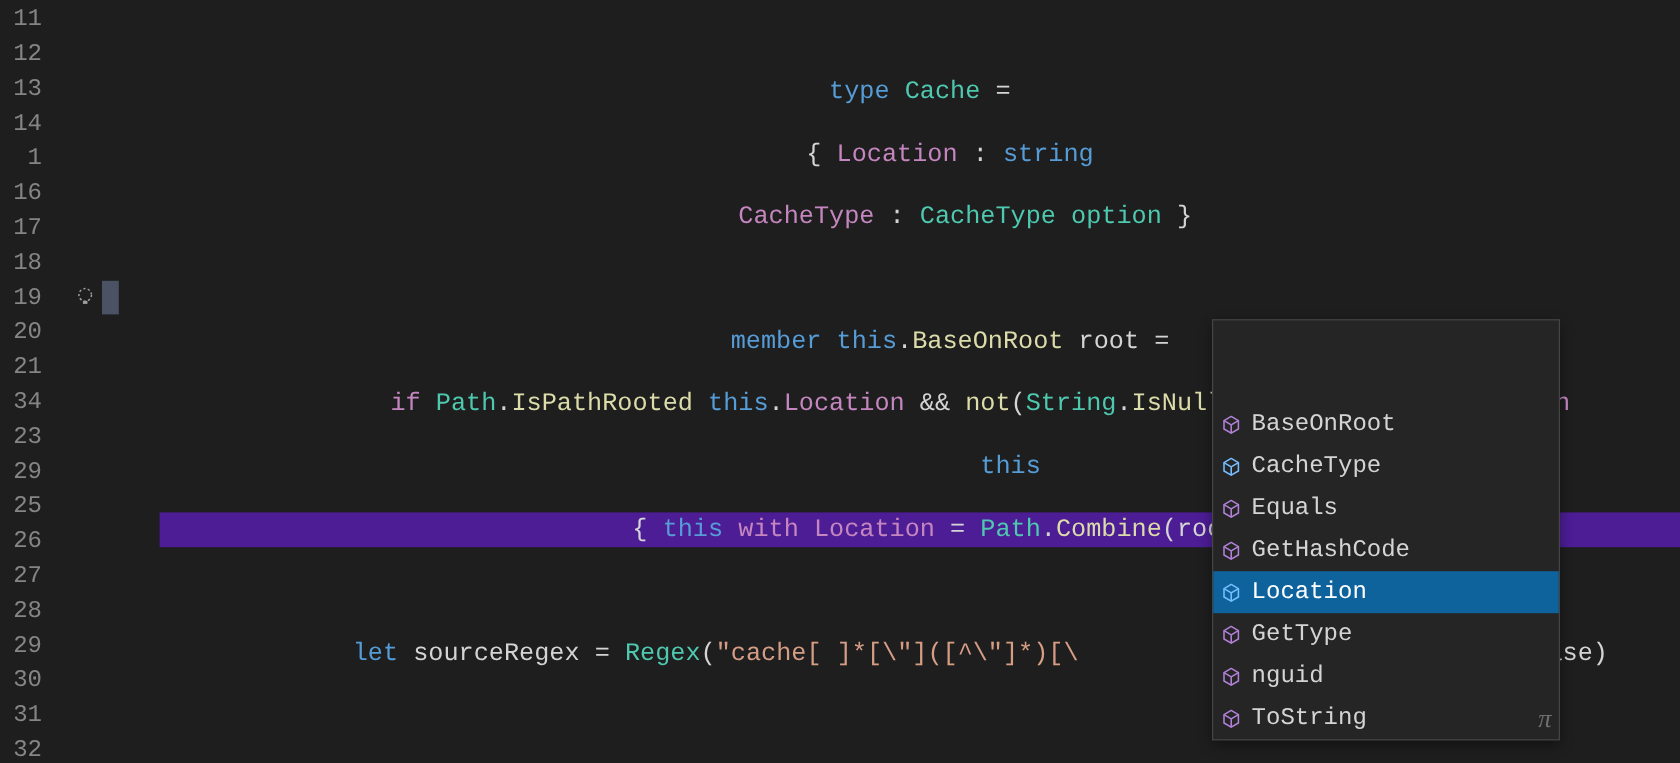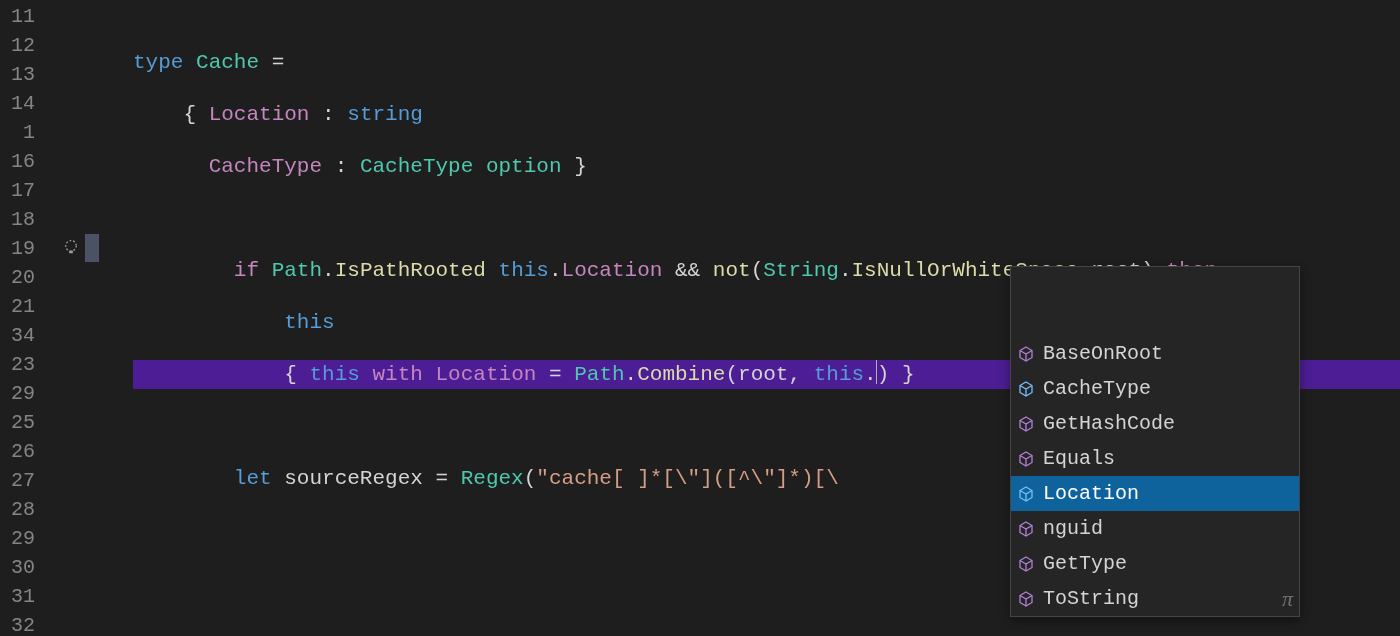--- a/index.html
+++ b/index.html
@@ -44,23 +44,24 @@
   }
   .glyph-margin .gm-row { height:29px; }
   .glyph-margin .marker {
     display:inline-block;
     width: 14px; height: 28px;
     background:#4b5263;
     margin-left: 0px;
   }
   .code {
     flex: 1 1 auto;
-    padding-top: 2px;
+    padding-top: 17px;
     position: relative;
     white-space: pre;
+    text-align: center;
   }
   .code .line {
     height: 29px;
     line-height: 29px;
   }
   .code .line.hl {
     background: #4c1d95;
   }
   
   .kw   { color:#569cd6; }        
@@ -173,20 +174,21 @@
       <div class="gm-row"></div>
       <div class="gm-row"></div>
     </div>
 
   <div class="code">
 
 <div class="line"><span class="kw">type</span> <span class="type">Cache</span> <span class="op">=</span></div>
 <div class="line">    <span class="op">{</span> <span class="purple">Location</span> <span class="op">:</span> <span class="kw">string</span></div>
 <div class="line">      <span class="purple">CacheType</span> <span class="op">:</span> <span class="type">CacheType</span> <span class="type">option</span> <span class="op">}</span></div>
 <div class="line"></div>
+<div class="line">    <span class="kw">member</span> <span class="kw">this</span><span class="op">.</span><span class="fn">BaseOnRoot</span> <span class="ident">root</span> <span class="op">=</span></div>
 <div class="line">        <span class="purple">if</span> <span class="type">Path</span><span class="op">.</span><span class="fn">IsPathRooted</span> <span class="kw">this</span><span class="op">.</span><span class="purple">Location</span> <span class="op">&amp;&amp;</span> <span class="fn">not</span><span class="op">(</span><span class="type">String</span><span class="op">.</span><span class="fn">IsNullOrWhiteSpace</span> <span class="ident">root</span><span class="op">)</span> <span class="purple">then</span></div>
 <div class="line">            <span class="kw">this</span></div>
 <div class="line hl">            <span class="op">{</span> <span class="kw">this</span> <span class="purple">with</span> <span class="purple">Location</span> <span class="op">=</span> <span class="type">Path</span><span class="op">.</span><span class="fn">Combine</span><span class="op">(</span><span class="ident">root</span><span class="op">,</span> <span class="kw">this</span><span class="op">.</span><span class="cursor"></span><span class="op">)</span> <span class="op">}</span></div>
 <div class="line"></div>
 <div class="line">        <span class="kw">let</span> <span class="ident">sourceRegex</span> <span class="op">=</span> <span class="type">Regex</span><span class="op">(</span><span class="str">"cache[ ]*[\"]([^\"]*)[\</span>                             <span class="ident">eCase)</span></div>
 
 
 
 
 
@@ -201,31 +203,31 @@
       <span class="pin">π</span>
     <div class="row"><span class="icon"><svg width="16" height="16" viewBox="0 0 16 16">
               <path d="M8 1l6 3.5v7L8 15l-6-3.5v-7L8 1z" fill="none" stroke="#b180d7" stroke-width="1.3"></path>
               <path d="M2 4.5L8 8l6-3.5M8 8v7" fill="none" stroke="#b180d7" stroke-width="1.3"></path>
             </svg></span><span>BaseOnRoot</span></div><div class="row"><span class="icon"><svg width="16" height="16" viewBox="0 0 16 16">
               <path d="M8 1l6 3.5v7L8 15l-6-3.5v-7L8 1z" fill="none" stroke="#75beff" stroke-width="1.3"></path>
               <path d="M2 4.5L8 8l6-3.5M8 8v7" fill="none" stroke="#75beff" stroke-width="1.3"></path>
             </svg></span><span>CacheType</span></div><div class="row"><span class="icon"><svg width="16" height="16" viewBox="0 0 16 16">
               <path d="M8 1l6 3.5v7L8 15l-6-3.5v-7L8 1z" fill="none" stroke="#b180d7" stroke-width="1.3"></path>
               <path d="M2 4.5L8 8l6-3.5M8 8v7" fill="none" stroke="#b180d7" stroke-width="1.3"></path>
-            </svg></span><span>GetHashCode</span></div><div class="row"><span class="icon"><svg width="16" height="16" viewBox="0 0 16 16">
-              <path d="M8 1l6 3.5v7L8 15l-6-3.5v-7L8 1z" fill="none" stroke="#b180d7" stroke-width="1.3"></path>
-              <path d="M2 4.5L8 8l6-3.5M8 8v7" fill="none" stroke="#b180d7" stroke-width="1.3"></path>
-            </svg></span><span>Equals</span></div><div class="row sel"><span class="icon"><svg width="16" height="16" viewBox="0 0 16 16">
+            </svg></span><span>Equals</span></div><div class="row"><span class="icon"><svg width="16" height="16" viewBox="0 0 16 16">
+              <path d="M8 1l6 3.5v7L8 15l-6-3.5v-7L8 1z" fill="none" stroke="#b180d7" stroke-width="1.3"></path>
+              <path d="M2 4.5L8 8l6-3.5M8 8v7" fill="none" stroke="#b180d7" stroke-width="1.3"></path>
+            </svg></span><span>GetHashCode</span></div><div class="row sel"><span class="icon"><svg width="16" height="16" viewBox="0 0 16 16">
               <path d="M8 1l6 3.5v7L8 15l-6-3.5v-7L8 1z" fill="none" stroke="#75beff" stroke-width="1.3"></path>
               <path d="M2 4.5L8 8l6-3.5M8 8v7" fill="none" stroke="#75beff" stroke-width="1.3"></path>
             </svg></span><span>Location</span></div><div class="row"><span class="icon"><svg width="16" height="16" viewBox="0 0 16 16">
               <path d="M8 1l6 3.5v7L8 15l-6-3.5v-7L8 1z" fill="none" stroke="#b180d7" stroke-width="1.3"></path>
               <path d="M2 4.5L8 8l6-3.5M8 8v7" fill="none" stroke="#b180d7" stroke-width="1.3"></path>
+            </svg></span><span>GetType</span></div><div class="row"><span class="icon"><svg width="16" height="16" viewBox="0 0 16 16">
+              <path d="M8 1l6 3.5v7L8 15l-6-3.5v-7L8 1z" fill="none" stroke="#b180d7" stroke-width="1.3"></path>
+              <path d="M2 4.5L8 8l6-3.5M8 8v7" fill="none" stroke="#b180d7" stroke-width="1.3"></path>
             </svg></span><span>nguid</span></div><div class="row"><span class="icon"><svg width="16" height="16" viewBox="0 0 16 16">
-              <path d="M8 1l6 3.5v7L8 15l-6-3.5v-7L8 1z" fill="none" stroke="#b180d7" stroke-width="1.3"></path>
-              <path d="M2 4.5L8 8l6-3.5M8 8v7" fill="none" stroke="#b180d7" stroke-width="1.3"></path>
-            </svg></span><span>GetType</span></div><div class="row"><span class="icon"><svg width="16" height="16" viewBox="0 0 16 16">
               <path d="M8 1l6 3.5v7L8 15l-6-3.5v-7L8 1z" fill="none" stroke="#b180d7" stroke-width="1.3"></path>
               <path d="M2 4.5L8 8l6-3.5M8 8v7" fill="none" stroke="#b180d7" stroke-width="1.3"></path>
             </svg></span><span>ToString</span></div></div>
 
   </div>
 </div>
 
 </body></html>

